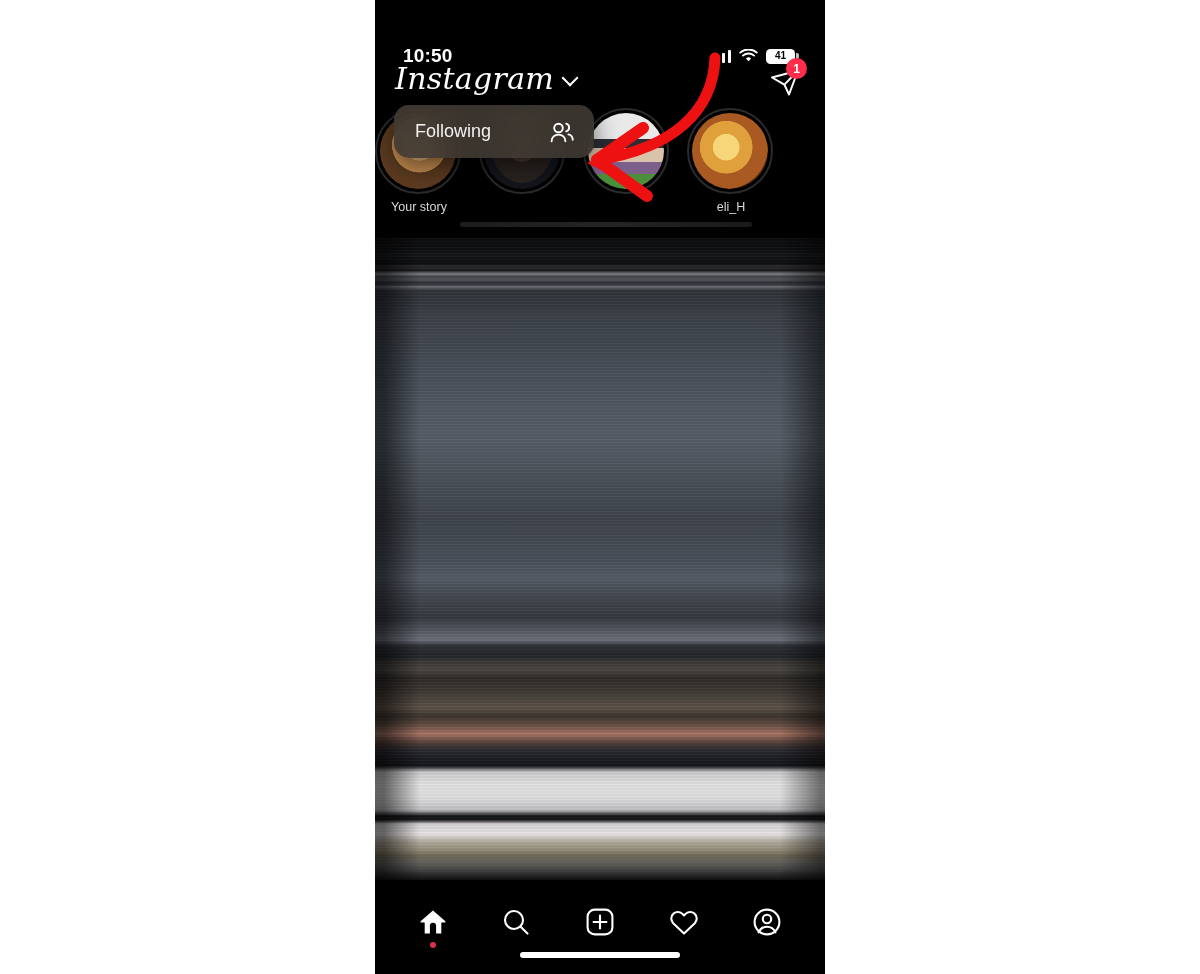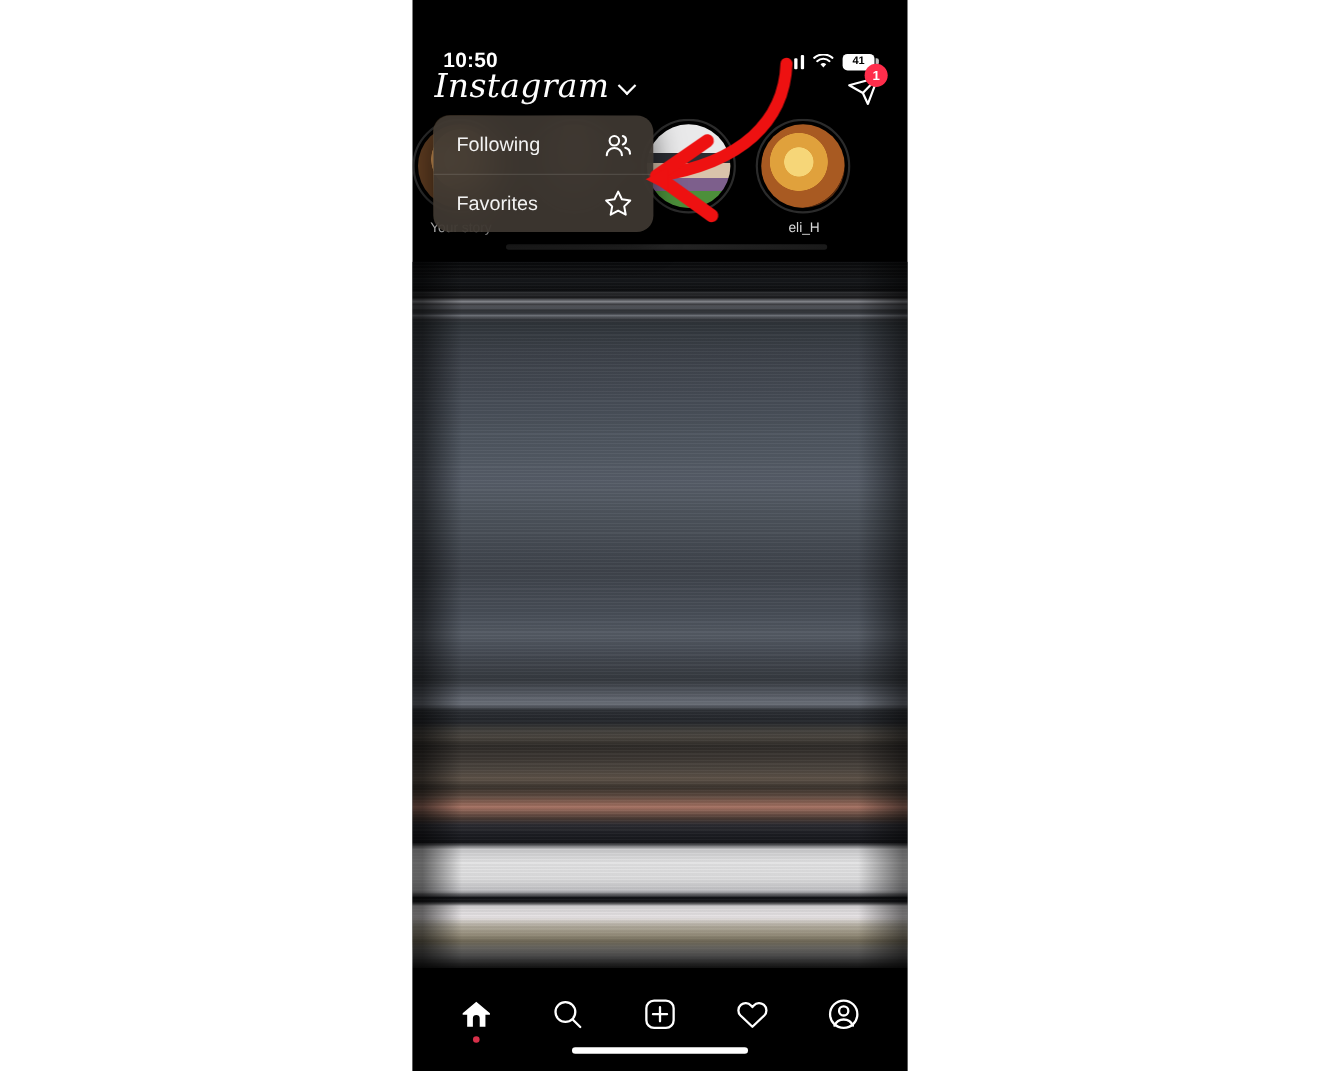--- a/index.html
+++ b/index.html
@@ -215,28 +215,20 @@
 
     <div class="menu">
       <div class="menu-item">
         <div class="menu-label">Following</div>
         <div class="menu-ico">
           <svg width="26" height="22" viewBox="0 0 26 22">
             <circle cx="9.5" cy="7" r="4.3" stroke="#fff" stroke-width="1.9" fill="none"></circle>
             <path d="M2.6 20.2c0-4 3.1-6.6 6.9-6.6s6.9 2.6 6.9 6.6" stroke="#fff" stroke-width="1.9" fill="none" stroke-linecap="round"></path>
             <path d="M17.2 2.6a4 4 0 0 1 0 7.7" stroke="#fff" stroke-width="1.9" fill="none" stroke-linecap="round"></path>
             <path d="M19.4 13.4c2.6.6 4.3 2.6 4.3 5.3" stroke="#fff" stroke-width="1.9" fill="none" stroke-linecap="round"></path>
-          </svg>
-        </div>
-      </div>
-      <div class="menu-item">
-        <div class="menu-label">Favorites</div>
-        <div class="menu-ico">
-          <svg width="27" height="26" viewBox="0 0 27 26">
-            <path d="M13.5 1.8 17 9l7.9 1.1-5.7 5.6 1.4 7.9-7.1-3.8-7.1 3.8 1.4-7.9-5.7-5.6L10 9z" stroke="#fff" stroke-width="1.9" fill="none" stroke-linejoin="round"></path>
           </svg>
         </div>
       </div>
     </div>
 
     <svg class="annot" viewBox="0 0 450 250">
       <path d="M340 58 C 338 110, 300 148, 222 160" stroke="#ee1111" stroke-width="11" fill="none" stroke-linecap="round"></path>
       <path d="M222 160 L 268 128" stroke="#ee1111" stroke-width="12" fill="none" stroke-linecap="round"></path>
       <path d="M222 160 L 272 196" stroke="#ee1111" stroke-width="12" fill="none" stroke-linecap="round"></path>
       <path d="M212 163 L 232 153 L 232 173 Z" fill="#ee1111"></path>

